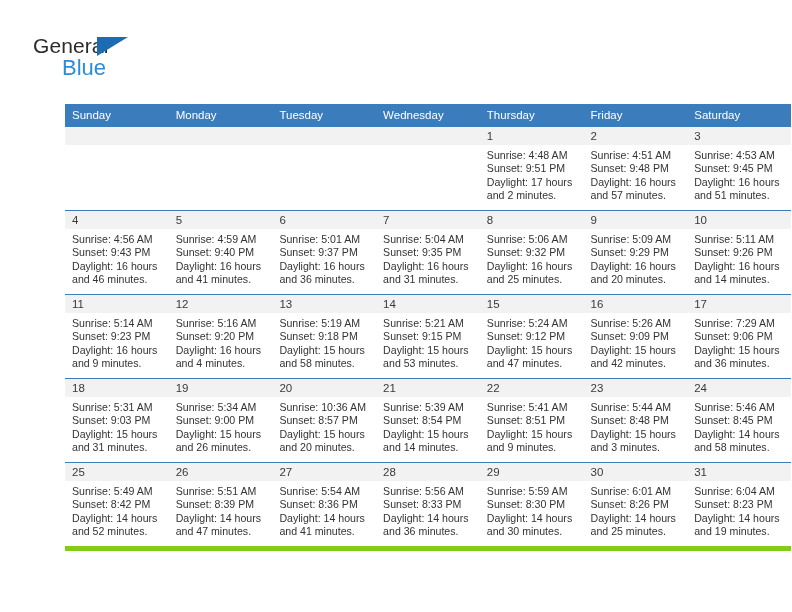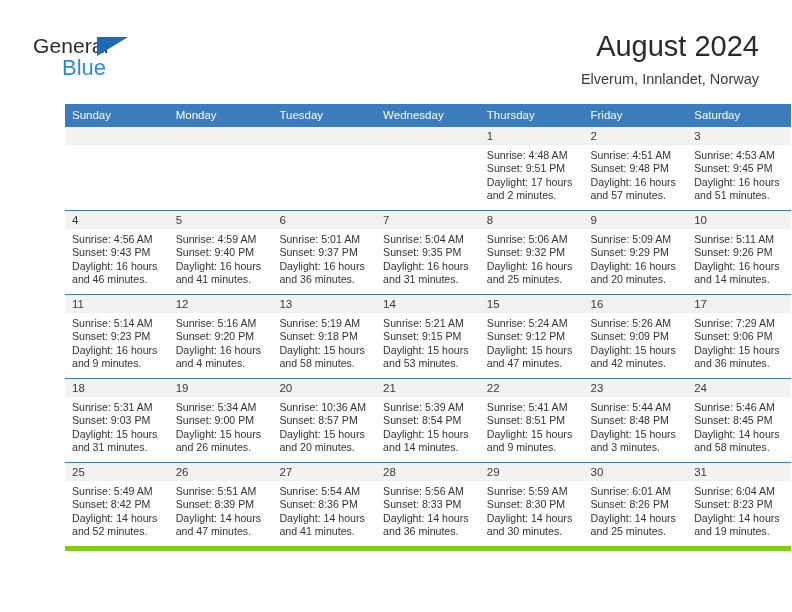--- a/index.html
+++ b/index.html
@@ -155,24 +155,20 @@
 <div class="page">
 
   <div class="header">
 
     <div class="logo">
       <span class="logo-general">General</span>
       <span class="logo-tri"></span>
       <span class="logo-blue">Blue</span>
     </div>
 
-    <div class="title-block">
-      <h1 class="cal-title">August 2024</h1>
-      <div class="cal-subtitle">Elverum, Innlandet, Norway</div>
-    </div>
 
   </div>
 
   <table class="calendar">
     <thead>
       <tr>
         <th>Sunday</th>
         <th>Monday</th>
         <th>Tuesday</th>
         <th>Wednesday</th>

